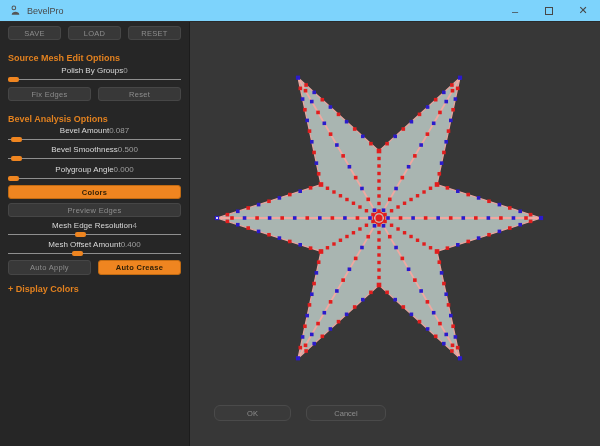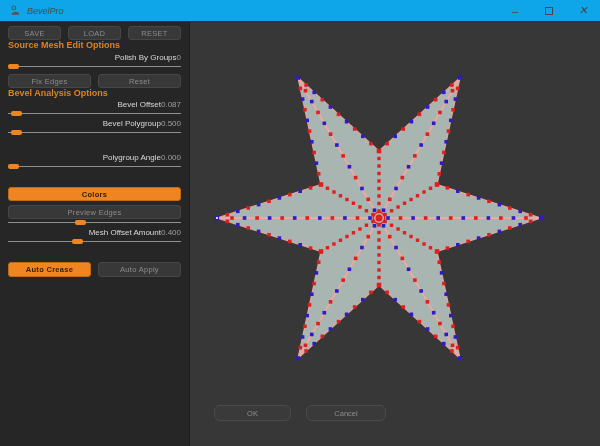--- a/index.html
+++ b/index.html
@@ -5,22 +5,22 @@
   * { box-sizing: border-box; margin: 0; padding: 0; }
   html,body { width:600px; height:446px; overflow:hidden; }
   body {
     font-family:"Liberation Sans", sans-serif;
     background:#363636;
     position:relative;
     --accent:#ef8520;
   }
   
   .titlebar{
-    height:22px; background:#0ea5e9; display:flex; align-items:center;
-    padding:0 0 0 10px; border-bottom:1px solid #2a2a2a;font-style:italic;
+    height:22px; background:#7dd3fc; display:flex; align-items:center;
+    padding:0 0 0 10px; border-bottom:1px solid #2a2a2a;
   }
   .app-icon{ width:11px; height:11px; margin-right:6px; flex:0 0 auto; }
   .title{ font-size:9px; color:#4a4a4a; }
   .win-controls{ margin-left:auto; display:flex; align-items:center; height:100%; }
   .win-btn{
     width:34px; height:100%; display:flex; align-items:center; justify-content:center;
     color:#474747; font-size:11px; cursor:default;
   }
   .maxbox{ width:8px; height:8px; border:1px solid #474747; }
 
@@ -41,37 +41,37 @@
   }
   .btn.full{ width:100%; flex:none; display:flex; }
   .btn-orange{
     background:var(--accent); border-color:#c06a12; color:#332107; font-weight:bold;
   }
   
   .section-title{ color:#e2811f; font-weight:bold; font-size:9px; line-height:10px; }
 
   
   .slider-label-row{
-    display:flex; justify-content:flex-end; align-items:center;
+    display:flex; justify-content:center; align-items:center;
     font-size:8px; color:#dadada; height:10px; line-height:10px;
   }
   .slider-val{ color:#9f9f9f; font-size:8px; }
   .slider-track{ position:relative; height:8px; }
   .slider-track::before{
     content:""; position:absolute; left:0; right:0; top:3px; height:1px; background:#8f8f8f;
   }
   .slider-handle{
     position:absolute; top:1px; width:11px; height:5px; background:var(--accent);
     border-radius:2px;
   }
 
   
-  .mt0{margin-top:16px} .mt1{margin-top:1px} .mt2{margin-top:2px} .mt3{margin-top:3px}
+  .mt0{margin-top:2px} .mt1{margin-top:1px} .mt2{margin-top:2px} .mt3{margin-top:3px}
   .mt4{margin-top:4px} .mt9{margin-top:9px} .mt10{margin-top:10px}
-  .mt15{margin-top:0}
+  .mt15{margin-top:13px}
 
   
   #star-svg{ position:absolute; left:0; top:0; }
   .canvas-btn{
     position:absolute; height:16px; background:#3a3a3a; border:1px solid #4a4a4a;
     border-radius:6px; color:#8d8d8d; font-size:7.5px;
     display:flex; align-items:center; justify-content:center; cursor:default;
   }
   #ok-btn{ left:24px; top:383px; width:77px; }
   #cancel-btn{ left:116px; top:383px; width:80px; }
@@ -115,65 +115,70 @@
     </div>
 
     <div class="btn-row mt3">
       <div class="btn">Fix Edges</div>
       <div class="btn">Reset</div>
     </div>
 
     <div class="section-title mt15">Bevel Analysis Options</div>
 
     <div class="slider-label-row mt2">
-      <span>Bevel Offset</span>
+      <span>Bevel Amount</span>
       <span class="slider-val">0.087</span>
     </div>
     <div class="slider-track">
       <div class="slider-handle" style="left: 2%;"></div>
     </div>
 
     <div class="slider-label-row mt1">
-      <span>Bevel Polygroup</span>
+      <span>Bevel Smoothness</span>
       <span class="slider-val">0.500</span>
     </div>
     <div class="slider-track">
       <div class="slider-handle" style="left: 2%;"></div>
     </div>
 
     <div class="slider-label-row mt0">
       <span>Polygroup Angle</span>
       <span class="slider-val">0.000</span>
     </div>
     <div class="slider-track">
       <div class="slider-handle" style="left: 0%;"></div>
     </div>
 
     <div class="btn btn-orange full mt0">Colors</div>
 
 
     <div class="btn full mt4">Preview Edges</div>
 
+    <div class="slider-label-row mt4">
+      <span>Mesh Edge Resolution</span>
+      <span class="slider-val">4</span>
+    </div>
     <div class="slider-track">
       <div class="slider-handle" style="left: 39%;"></div>
     </div>
 
     <div class="slider-label-row mt1">
       <span>Mesh Offset Amount</span>
       <span class="slider-val">0.400</span>
     </div>
     <div class="slider-track">
       <div class="slider-handle" style="left: 37%;"></div>
     </div>
 
     <div class="btn-row mt0" style="height:15px">
+      <div class="btn" style="height:15px">Auto Apply</div>
       <div class="btn btn-orange" style="height:15px">Auto Crease</div>
-      <div class="btn" style="height:15px">Auto Apply</div>
-    </div>
-
+    </div>
+
+    <div class="section-title mt9">+ Display Colors</div>
   </div>
 
   <div class="canvas">
     <svg id="star-svg" width="410" height="424">
         <polygon points="351,196 247.0237020535574,162.5 270,55.703884586920935 189,129 108.00000000000004,55.703884586920935 130.9762979464426,162.5 27,195.99999999999997 130.9762979464426,229.49999999999997 107.99999999999993,336.296115413079 189,263 270,336.29611541307906 247.02370205355737,229.50000000000003" fill="#a9b5b1" stroke="#e8a49e" stroke-width="1.2"></polygon>
         <line x1="189" y1="196" x2="351" y2="196" stroke="#f0a8a1" stroke-width="1.8"></line>
         <line x1="189" y1="196" x2="270" y2="55.703884586920935" stroke="#f0a8a1" stroke-width="1.8"></line>
         <line x1="189" y1="196" x2="108.00000000000004" y2="55.703884586920935" stroke="#f0a8a1" stroke-width="1.8"></line>
         <line x1="189" y1="196" x2="27" y2="195.99999999999997" stroke="#f0a8a1" stroke-width="1.8"></line>
         <line x1="189" y1="196" x2="107.99999999999993" y2="336.296115413079" stroke="#f0a8a1" stroke-width="1.8"></line>

